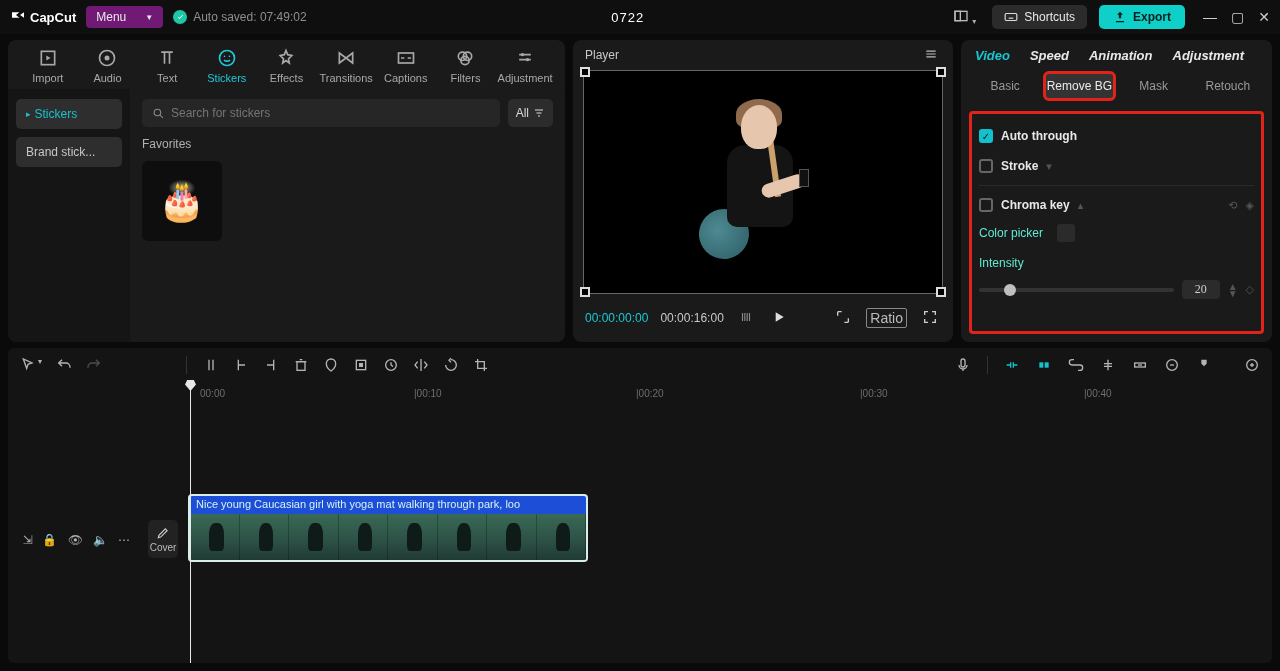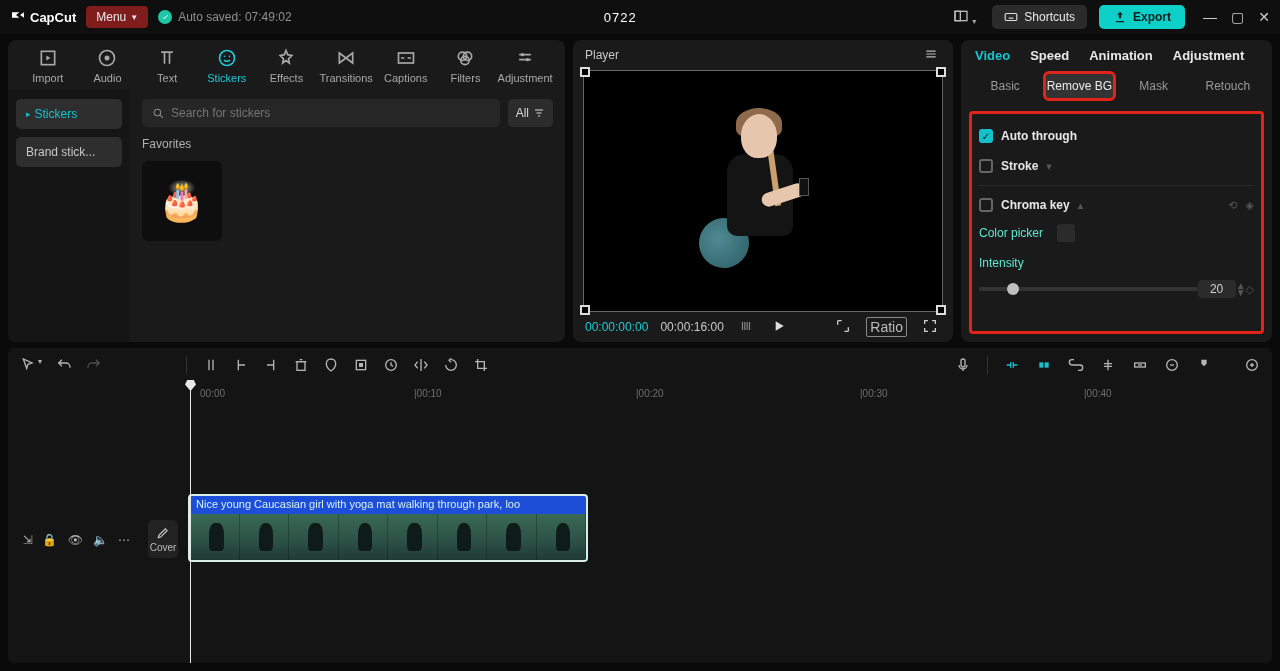--- a/index.html
+++ b/index.html
@@ -19,22 +19,22 @@
     height: 34px;
     background: #0f0f0f;
     display: flex;
     align-items: center;
     padding: 0 10px;
     gap: 10px;
   }
   .logo { display:flex; align-items:center; gap:4px; font-weight:600; color:#fff; font-size:13px;}
   .logo svg { width:16px; height:16px; }
   .menu-btn {
-    background:#7f1d1d; color:#e8e8e8; padding:4px 10px; border-radius:4px;
-    display:flex; align-items:center; gap:4px; cursor:pointer; font-size:12px;
+    background:#701a75; color:#e8e8e8; padding:4px 10px; border-radius:4px;
+    display:flex; align-items:center; gap:19px; cursor:pointer; font-size:12px;
   }
   .autosave { color:#8f8f8f; display:flex; align-items:center; gap:6px;}
   .autosave .dot { width:14px; height:14px; border-radius:50%; background:#1fc7a6; display:flex;align-items:center;justify-content:center;}
   .title-center { flex:1; text-align:center; color:#fff; font-size:13px; letter-spacing:1px;}
   .title-right { display:flex; align-items:center; gap:12px;}
   .tr-icon { color:#aaa; cursor:pointer; padding:4px; }
   .shortcuts-btn {
     background:#2b2b2b; color:#e8e8e8; padding:5px 12px; border-radius:5px;
     display:flex; align-items:center; gap:6px; cursor:pointer;
   }
@@ -115,31 +115,31 @@
     width:140px; height:170px; position:relative;
   }
   .person .head{width:36px;height:44px;background:#e7c6ae;border-radius:50% 50% 45% 45%;position:absolute;top:8px;left:48px;}
   .person .hair{width:46px;height:30px;background:#8f6a4c;border-radius:50% 50% 30% 30%;position:absolute;top:2px;left:43px;}
   .person .body{width:66px;height:82px;background:#141414;border-radius:18px 18px 10px 10px;position:absolute;top:48px;left:34px;}
   .person .strap{width:6px;height:60px;background:#caa06c;position:absolute;top:40px;left:78px;transform:rotate(-8deg);}
   .person .arm{width:44px;height:14px;background:#e7c6ae;border-radius:8px;position:absolute;top:82px;left:68px;transform:rotate(-18deg);}
   .person .phone{width:10px;height:18px;background:#111;border:1px solid #555;position:absolute;top:72px;left:106px;}
   .person .mat{width:50px;height:50px;border-radius:50%;background:radial-gradient(circle at 40% 40%,#4e8a92,#2c5b63);position:absolute;top:112px;left:6px;transform:rotate(-12deg);}
   .player-ctrl {
-    height:30px; display:flex; align-items:center; padding:0 12px; gap:12px;justify-content:center;
+    height:48px; display:flex; align-items:center; padding:0 12px; gap:12px;justify-content:center;
   }
   .tc-current{color:#1bc9d3;}
   .tc-total{color:#c8c8c8;}
   .pc-spacer{flex:1}
   .pc-icon{color:#b6b6b6; cursor:pointer; padding:3px;}
   .ratio-box{border:1px solid #888;color:#bbb;font-size:14px;padding:1px 3px;border-radius:2px; cursor:pointer;}
 
   
   .inspector { display:flex; flex-direction:column; }
-  .insp-tabs1 { display:flex; gap:20px; padding:8px 14px 4px; font-size:13px;}
+  .insp-tabs1 { display:flex; gap:20px; padding:8px 14px 4px; font-size:13px;font-style:italic;}
   .insp-tabs1 span { color:#e8e8e8; cursor:pointer; font-weight:600;}
   .insp-tabs1 span.active{ color:#17c5d2;}
   .insp-tabs2 {
     display:flex; gap:6px; padding:6px 10px; font-size:12px;
   }
   .insp-tabs2 .t2 {
     flex:1; text-align:center; padding:6px 0; color:#999; cursor:pointer;
     border-radius:4px;
   }
   .insp-tabs2 .t2.active{ background:#333; color:#eaeaea;}
@@ -147,21 +147,21 @@
   .insp-body {
     margin:6px 8px 8px; padding:10px 10px 10px; flex:1;
     position:relative;
   }
   .hl-red-box{position:absolute;inset:0;border:3px solid #e2231a;border-radius:4px;pointer-events:none;}
   .opt-row { display:flex; align-items:center; gap:8px; padding:8px 0; }
   .chk { width:14px;height:14px;border:2px solid #666;border-radius:3px;display:inline-flex;align-items:center;justify-content:center;}
   .chk.on{background:#13c1cd;border-color:#13c1cd;color:#081414;font-size:10px;}
   .opt-label{color:#e8e8e8; font-weight:600;}
   .opt-sub{color:#5eead4; font-size:12px; padding:4px 0 4px 0;}
-  .slider-row{display:flex;align-items:center;gap:0;margin-top:6px;}
+  .slider-row{display:flex;align-items:center;gap:8px;margin-top:6px;font-family:Liberation Serif, serif;}
   .slider{flex:1;height:4px;background:#333;border-radius:2px;position:relative;}
   .slider .knob{position:absolute;top:-4px;left:13%;width:12px;height:12px;border-radius:50%;background:#bfbfbf;}
   .numbox{background:#2b2b2b;color:#cfcfcf;border-radius:4px;padding:2px 10px;font-size:12px;min-width:38px;text-align:center;}
   .tiny-icn{color:#555;font-size:11px;}
   .stepper{color:#555;font-size:10px;display:flex;flex-direction:column;line-height:7px;}
   .divider{height:1px;background:#2a2a2a;margin:4px 0;}
 
   
   .toolbar {
     height:34px; background:#141414; margin:6px 8px 0; border-radius:6px 6px 0 0;

